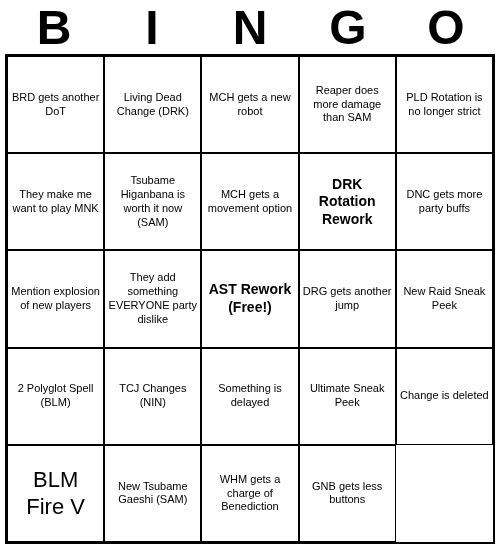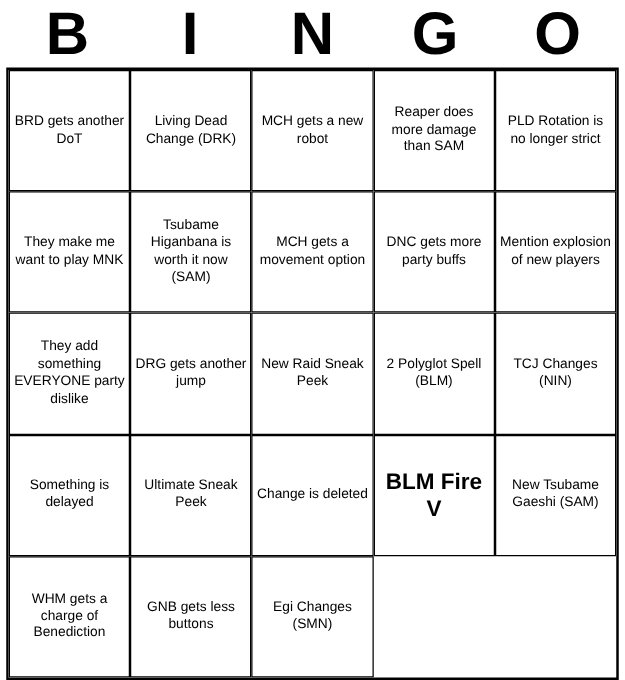--- a/index.html
+++ b/index.html
@@ -45,22 +45,22 @@
       justify-content: center;
       text-align: center;
       padding: 3px;
       font-size: 11px;
       line-height: 1.25;
       color: #000;
       background: #fff;
       cursor: pointer;
     }
     .bingo-cell.large-text {
-      font-size: 18px;
-      font-weight: bold;
+      font-size: 22px;
+      font-weight: normal;
     }
     .bingo-cell.medium-text {
       font-size: 14px;
       font-weight: bold;
     }
   </style>
 </head>
 <body>
 
 <div class="bingo-title">
@@ -73,28 +73,29 @@
 
 <div class="bingo-grid" id="bingo-grid">
 <div class="bingo-cell">BRD gets another DoT</div>
     <div class="bingo-cell">Living Dead Change (DRK)</div>
     <div class="bingo-cell">MCH gets a new robot</div>
     <div class="bingo-cell">Reaper does more damage than SAM</div>
     <div class="bingo-cell">PLD Rotation is no longer strict</div>
     <div class="bingo-cell">They make me want to play MNK</div>
     <div class="bingo-cell">Tsubame Higanbana is worth it now (SAM)</div>
     <div class="bingo-cell">MCH gets a movement option</div>
+    <div class="bingo-cell medium-text">DRK Rotation Rework</div>
     <div class="bingo-cell">DNC gets more party buffs</div>
     <div class="bingo-cell">Mention explosion of new players</div>
     <div class="bingo-cell">They add something EVERYONE party dislike</div>
+    <div class="bingo-cell medium-text">AST Rework (Free!)</div>
     <div class="bingo-cell">DRG gets another jump</div>
     <div class="bingo-cell">New Raid Sneak Peek</div>
     <div class="bingo-cell">2 Polyglot Spell (BLM)</div>
     <div class="bingo-cell">TCJ Changes (NIN)</div>
     <div class="bingo-cell">Something is delayed</div>
     <div class="bingo-cell">Ultimate Sneak Peek</div>
     <div class="bingo-cell">Change is deleted</div>
     <div class="bingo-cell large-text">BLM Fire V</div>
     <div class="bingo-cell">New Tsubame Gaeshi (SAM)</div>
     <div class="bingo-cell">WHM gets a charge of Benediction</div>
     <div class="bingo-cell">GNB gets less buttons</div>
-    <div class="bingo-cell">Egi Changes (SMN)</div>
   </div>
 
 </body></html>

